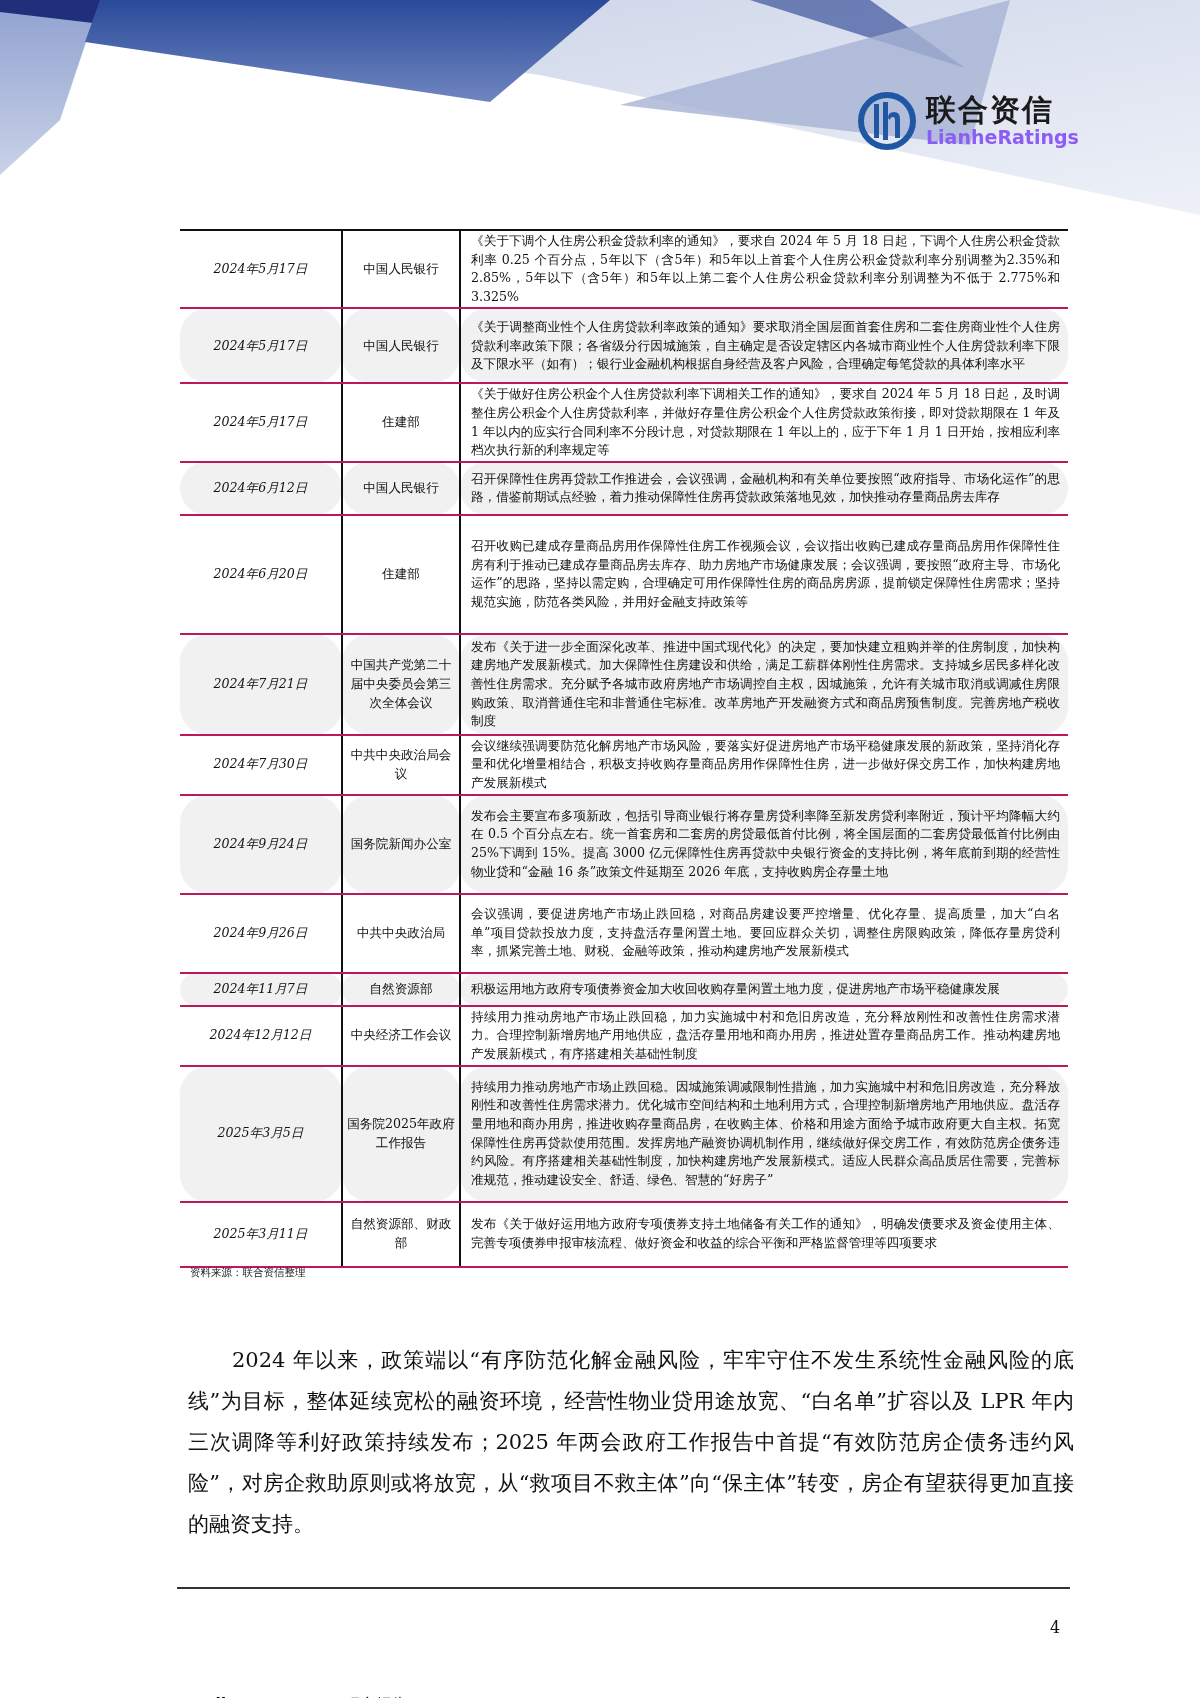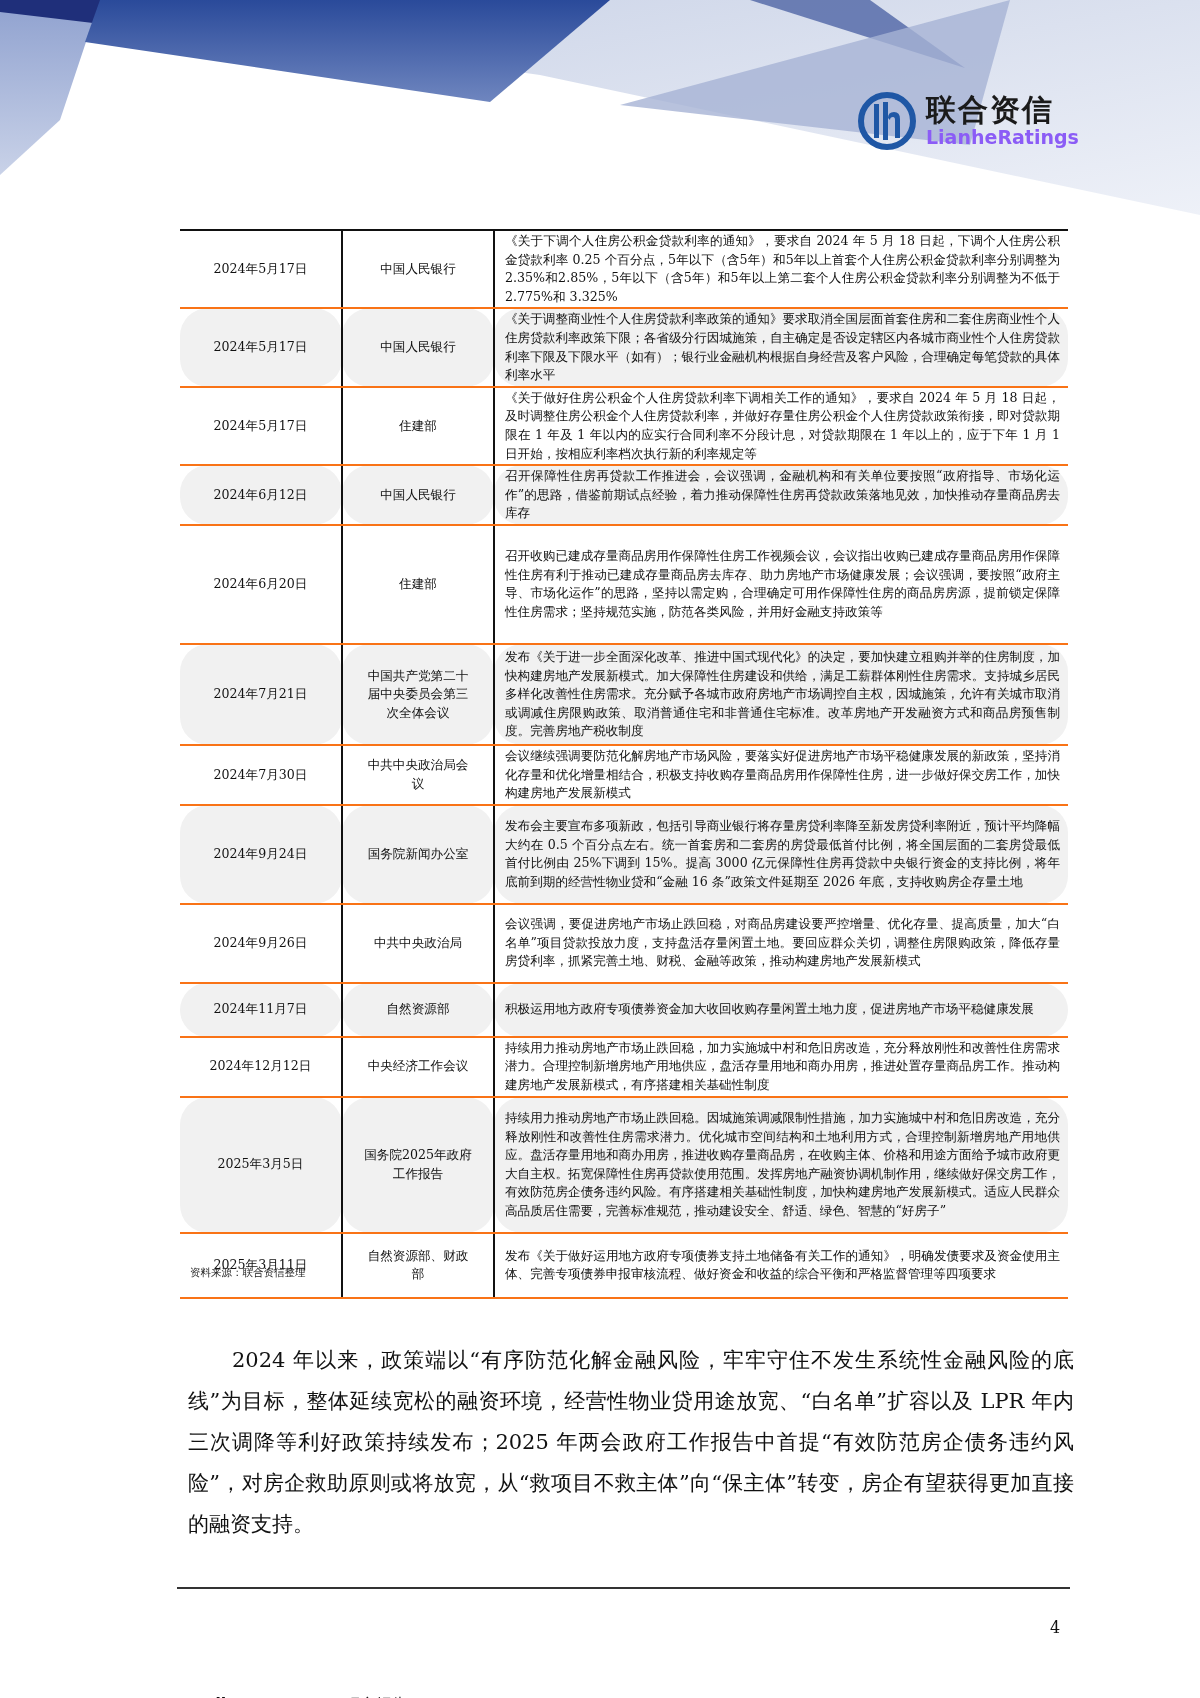--- a/index.html
+++ b/index.html
@@ -16,25 +16,25 @@
     .logo-text { margin-left: 10px; font-family: "DejaVu Sans", "Liberation Sans", sans-serif; }
     .logo-cn { font-size: 30px; font-weight: bold; letter-spacing: 2px; line-height: 32px; color: #1a1a1a; }
     .logo-en { font-size: 19px; font-weight: bold; line-height: 22px; color: #8b5cf6; }
 
     table.policy {
       position: absolute; left: 180px; top: 229px; width: 888px;
       border-collapse: collapse; table-layout: fixed;
       font-size: 12.6px; line-height: 18.6px;
       border-top: 2px solid #111; border-bottom: 2px solid #111;
     }
-    table.policy td { border-top: 2px solid #111; border-bottom: 2px solid #f97316; vertical-align: middle; padding: 0; }
+    table.policy td { border-top: 2px solid #111; border-bottom: 2px solid #be185d; vertical-align: middle; padding: 0; }
     table.policy td + td { border-left: 2px solid #111; }
     table.policy tr.gray td { background: #f1f1f1; border-radius: 28px; }
-    td.date { width: 149px; text-align: center; padding: 0 6px !important; }
-    td.org { width: 112px; text-align: center; padding: 0 19px !important; }
+    td.date { width: 149px; text-align: center; padding: 0 6px !important; font-style: italic; }
+    td.org { width: 112px; text-align: center; padding: 0 2px !important; }
     td.desc { padding: 1px 8px 1px 10px !important; text-align: justify; }
     .source { position: absolute; left: 190px; top: 1266px; font-size: 10.5px; color: #222; }
 
     .paragraph {
       position: absolute; left: 172px; top: 1324px; width: 886px;
       font-size: 21px; line-height: 41px; text-align: justify;
       text-indent: 44px; color: #111;
     }
     .footer-rule { position: absolute; left: 177px; top: 1587px; width: 893px; height: 2px; background: #333; }
     .footer-site { position: absolute; left: 172px; top: 1695px; font-size: 16px; color: #111; }
@@ -122,21 +122,21 @@
     <tr class="gray" style="height:99px">
       <td class="date">2024年9月24日</td>
       <td class="org">国务院新闻办公室</td>
       <td class="desc">发布会主要宣布多项新政，包括引导商业银行将存量房贷利率降至新发房贷利率附近，预计平均降幅大约在 0.5 个百分点左右。统一首套房和二套房的房贷最低首付比例，将全国层面的二套房贷最低首付比例由 25%下调到 15%。提高 3000 亿元保障性住房再贷款中央银行资金的支持比例，将年底前到期的经营性物业贷和“金融 16 条”政策文件延期至 2026 年底，支持收购房企存量土地</td>
     </tr>
     <tr style="height:79px">
       <td class="date">2024年9月26日</td>
       <td class="org">中共中央政治局</td>
       <td class="desc">会议强调，要促进房地产市场止跌回稳，对商品房建设要严控增量、优化存量、提高质量，加大“白名单”项目贷款投放力度，支持盘活存量闲置土地。要回应群众关切，调整住房限购政策，降低存量房贷利率，抓紧完善土地、财税、金融等政策，推动构建房地产发展新模式</td>
     </tr>
-    <tr class="gray" style="height:54px">
+    <tr class="gray" style="height:33px">
       <td class="date">2024年11月7日</td>
       <td class="org">自然资源部</td>
       <td class="desc">积极运用地方政府专项债券资金加大收回收购存量闲置土地力度，促进房地产市场平稳健康发展</td>
     </tr>
     <tr style="height:60px">
       <td class="date">2024年12月12日</td>
       <td class="org">中央经济工作会议</td>
       <td class="desc">持续用力推动房地产市场止跌回稳，加力实施城中村和危旧房改造，充分释放刚性和改善性住房需求潜力。合理控制新增房地产用地供应，盘活存量用地和商办用房，推进处置存量商品房工作。推动构建房地产发展新模式，有序搭建相关基础性制度</td>
     </tr>
     <tr class="gray" style="height:136px">

